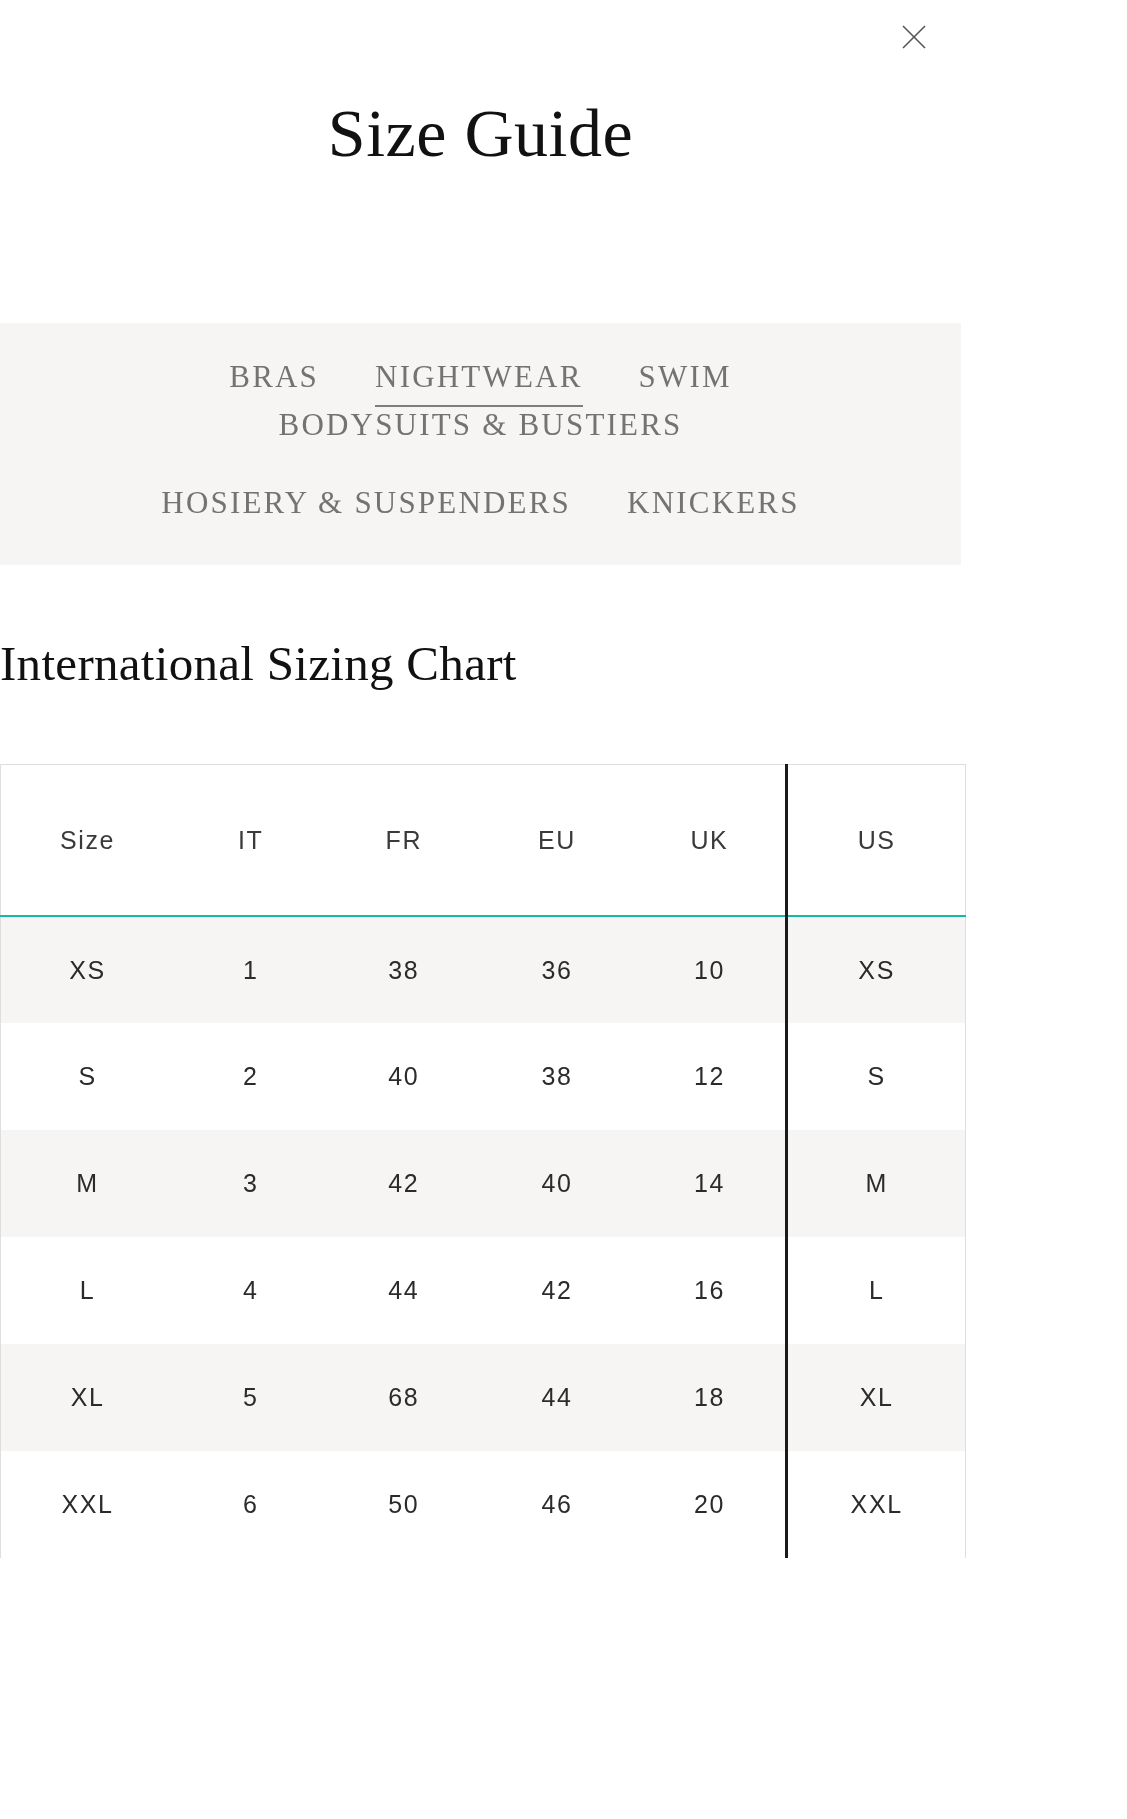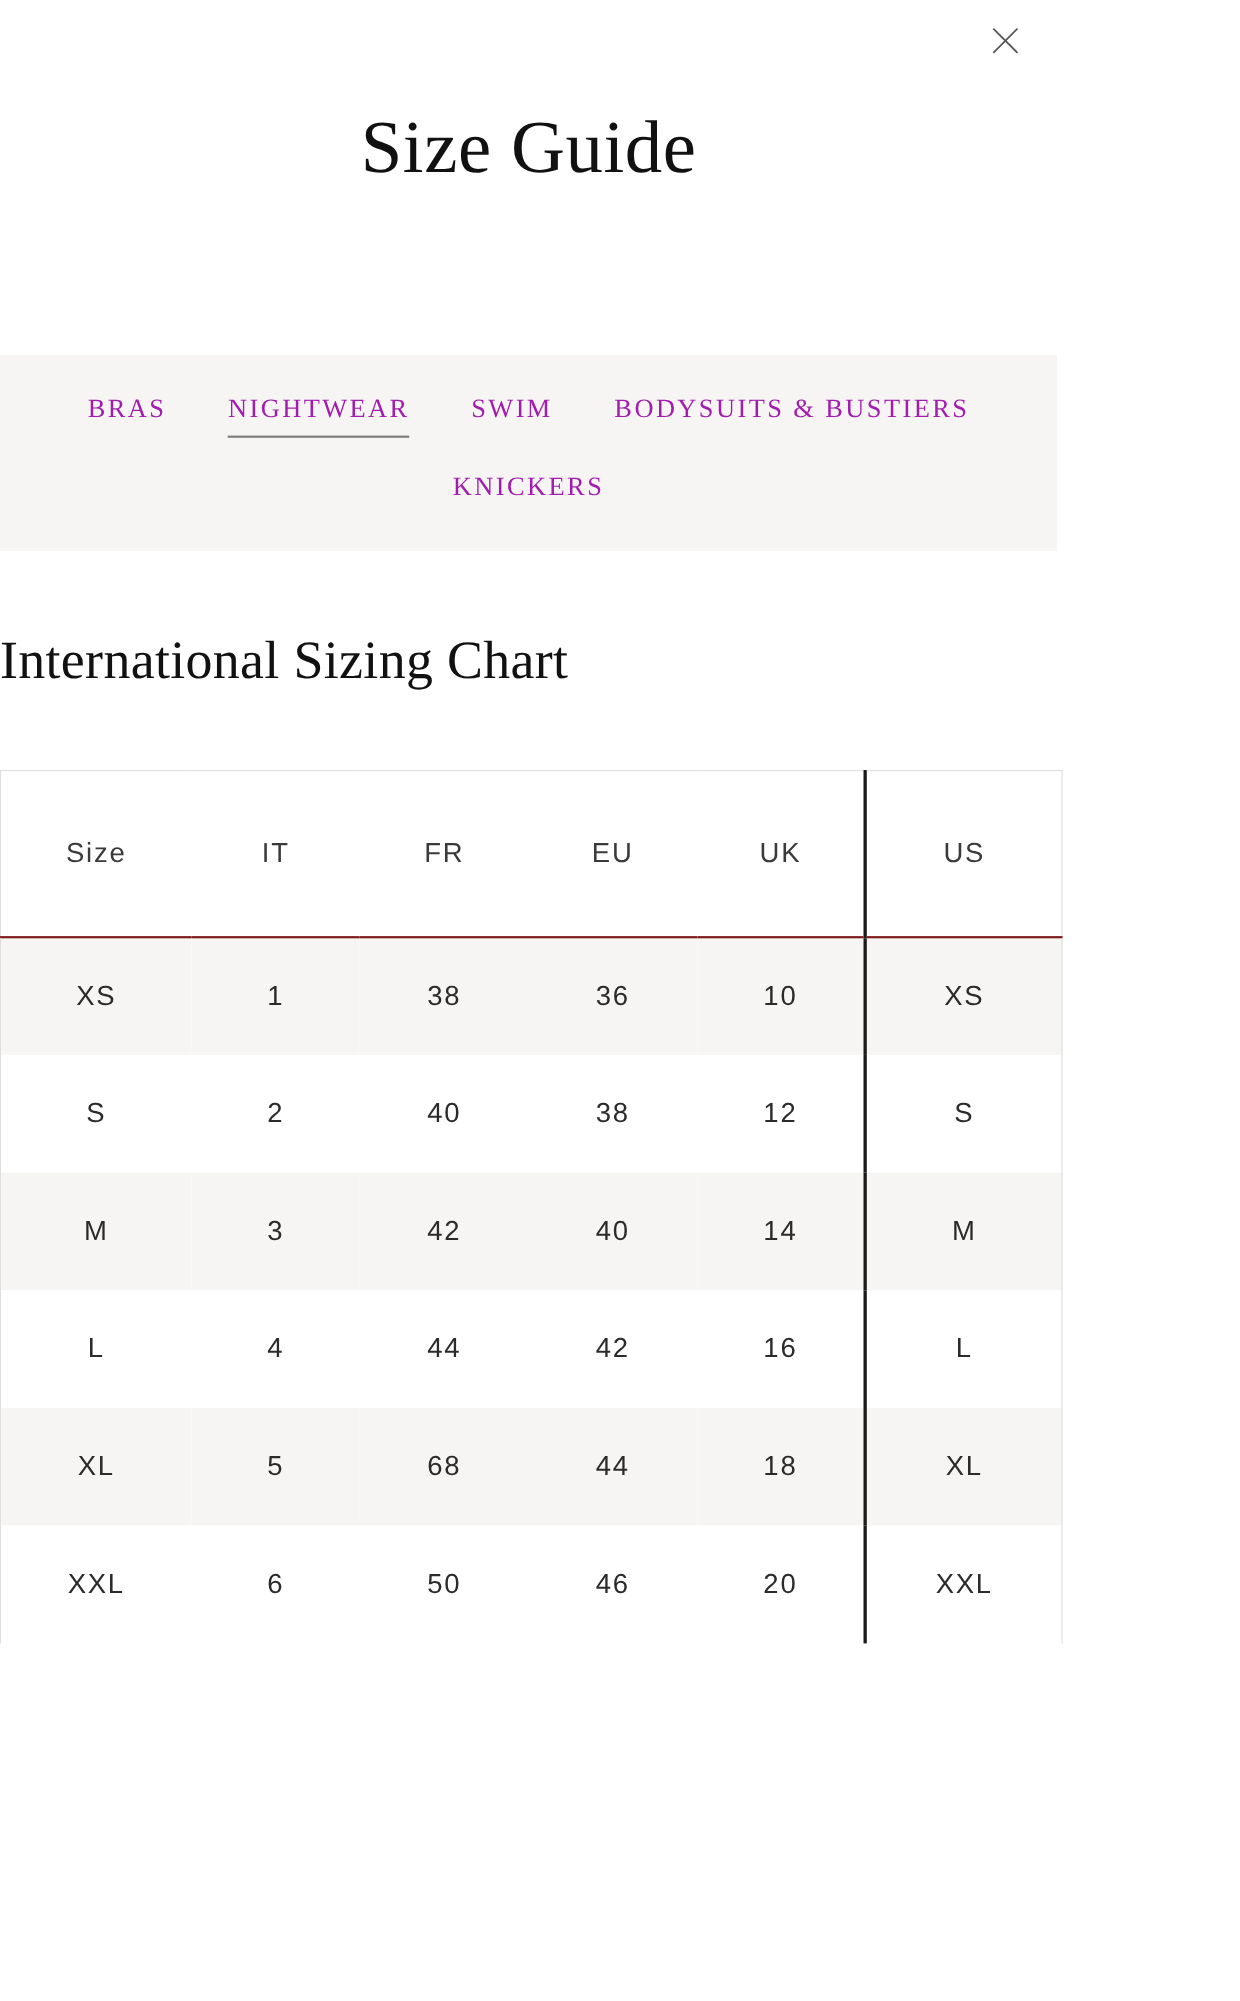--- a/index.html
+++ b/index.html
@@ -60,23 +60,23 @@
   .tabrow {
     display: flex;
     justify-content: center;
     align-items: flex-start;
     flex-wrap: wrap;
     gap: 0 56px;
   }
   .tabrow.second { margin-top: 32px; }
   .tab {
     font-family: "Liberation Serif", serif;
-    font-size: 24px;
+    font-size: 31px;
     letter-spacing: 2.2px;
-    color: #a21caf;
+    color: #737373;
     background: transparent;
     border: none;
     padding: 0 0 10px 0;
     cursor: pointer;
     text-transform: uppercase;
     white-space: nowrap;
   }
   .tab.active {
     border-bottom: 2px solid #7d7d7d;
   }
@@ -116,21 +116,21 @@
     color: #2b2b2b;
     font-weight: 400;
     height: 107px;
     vertical-align: middle;
   }
   table.size-table thead th {
     height: 152px;
     color: #3a3a3a;
   }
   table.size-table thead tr {
-    border-bottom: 2px solid #7f1d1d;
+    border-bottom: 2px solid #14b8a6;
   }
   table.size-table tbody tr:nth-child(odd) {
     background: #f6f5f3;
   }
   table.size-table tbody tr:nth-child(even) {
     background: #ffffff;
   }
   
   table.size-table th.col-us,
   table.size-table td.col-us {
@@ -155,20 +155,21 @@
   <h1 class="guide-title">Size Guide</h1>
 
   <nav class="tabbar">
     <div class="tabrow">
       <button class="tab">BRAS</button>
       <button class="tab active">NIGHTWEAR</button>
       <button class="tab">SWIM</button>
       <button class="tab">BODYSUITS &amp; BUSTIERS</button>
     </div>
     <div class="tabrow second">
+      <button class="tab">HOSIERY &amp; SUSPENDERS</button>
       <button class="tab">KNICKERS</button>
     </div>
   </nav>
 
   <h2 class="chart-title">International Sizing Chart</h2>
 
   <div class="table-wrap">
     <table class="size-table">
       <thead>
         <tr>

